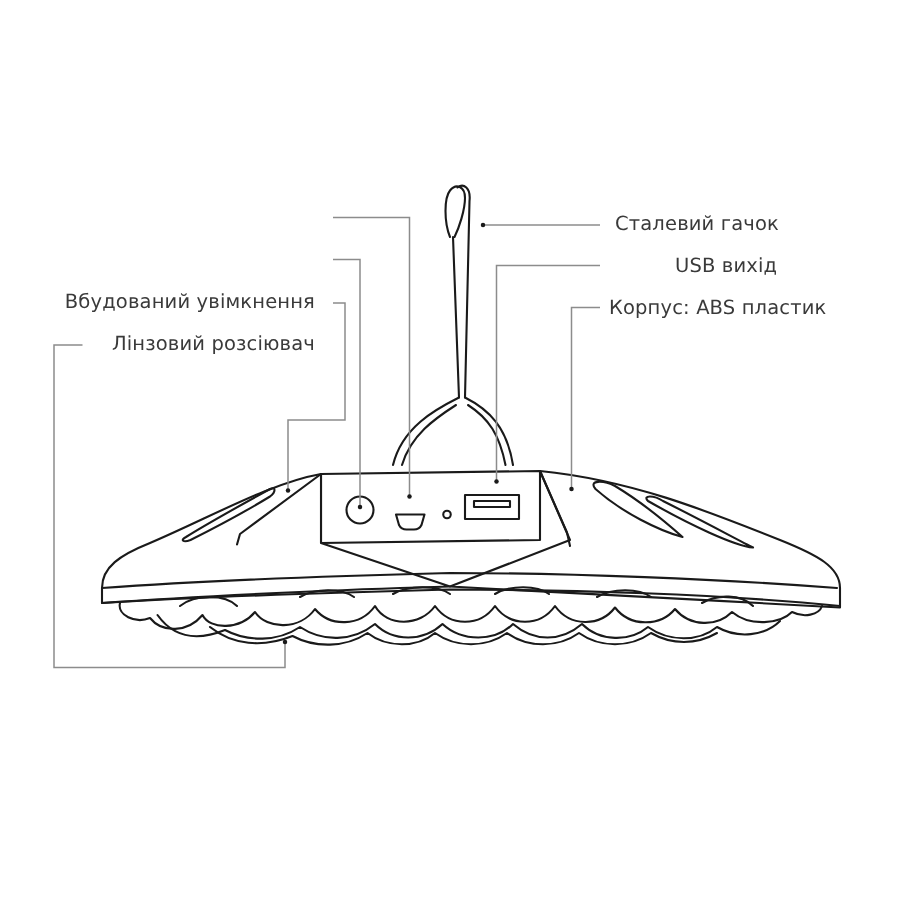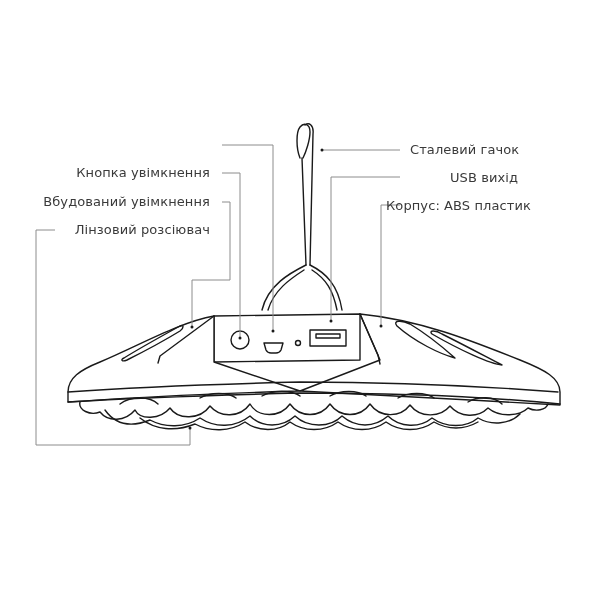--- a/index.html
+++ b/index.html
@@ -71,20 +71,19 @@
       <circle class="dot" cx="190" cy="428" r="1.5"></circle>
       <polyline class="leader" points="322,150 400,150"></polyline>
       <circle class="dot" cx="322" cy="150" r="1.5"></circle>
       <polyline class="leader" points="400,177 331,177 331,321"></polyline>
       <circle class="dot" cx="331" cy="321" r="1.5"></circle>
       <polyline class="leader" points="400,205 381,205 381,326"></polyline>
       <circle class="dot" cx="381" cy="326" r="1.5"></circle>
     </g>
   </svg>
 
-  <div class="lbl right" style="right:390px; top:165px;">Кнопка увімкнення</div>
   <div class="lbl right" style="right:390px; top:194px;">Вбудований увімкнення</div>
   <div class="lbl right" style="right:390px; top:222px;">Лінзовий розсіювач</div>
 
   <div class="lbl" style="left:410px; top:142px;">Сталевий гачок</div>
   <div class="lbl" style="left:410px; top:170px;margin-left:40px;">USB вихід</div>
-  <div class="lbl" style="left:386px; top:198px;">Корпус: ABS пластик</div>
+  <div class="lbl" style="left:406px; top:198px;">Корпус: ABS пластик</div>
 </div>
 
 </body></html>

